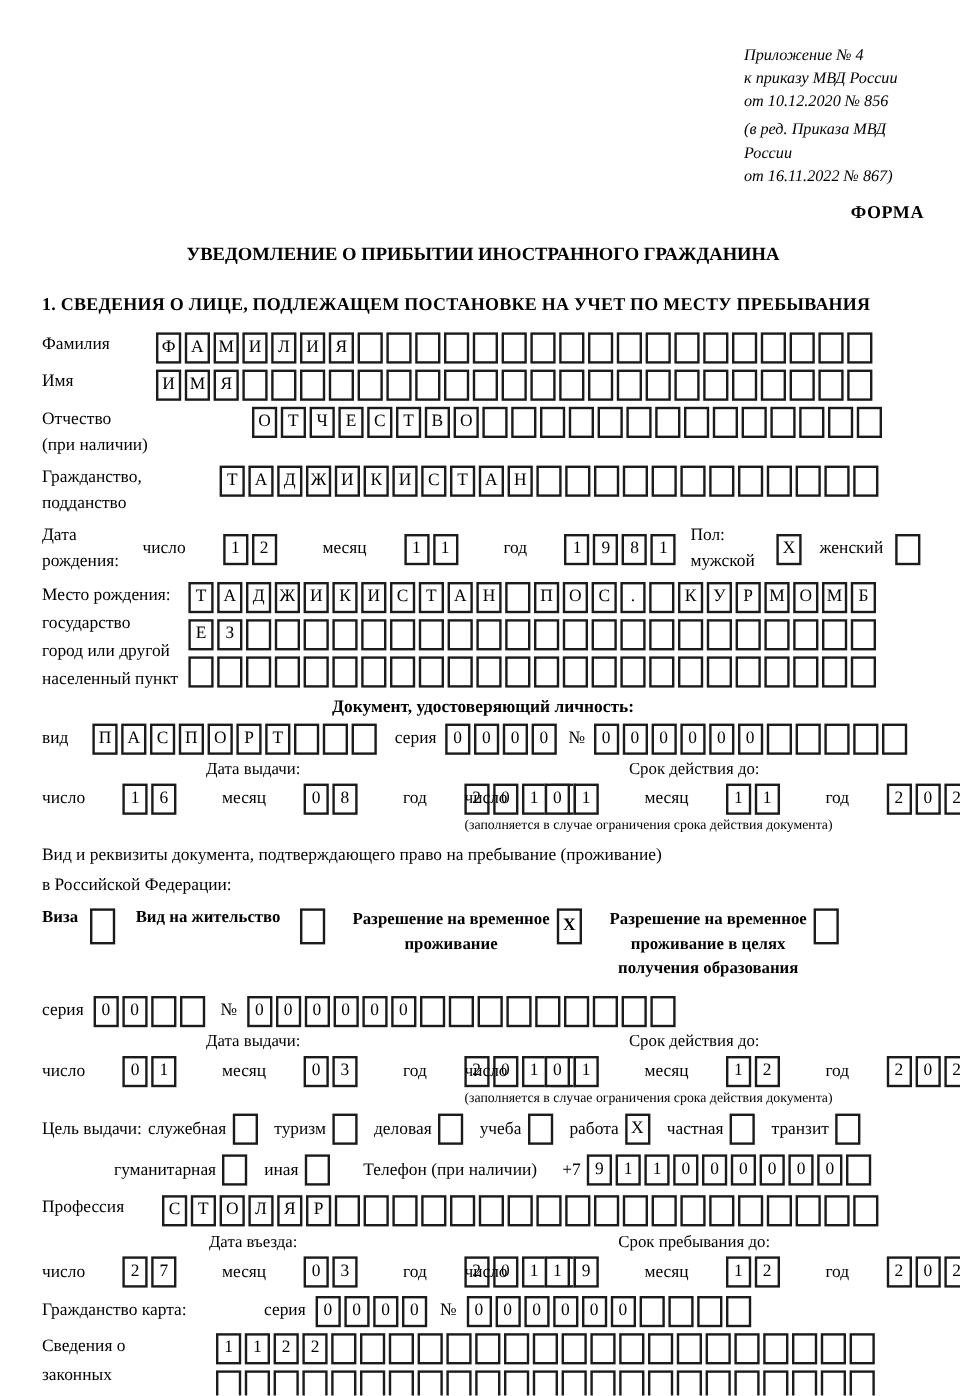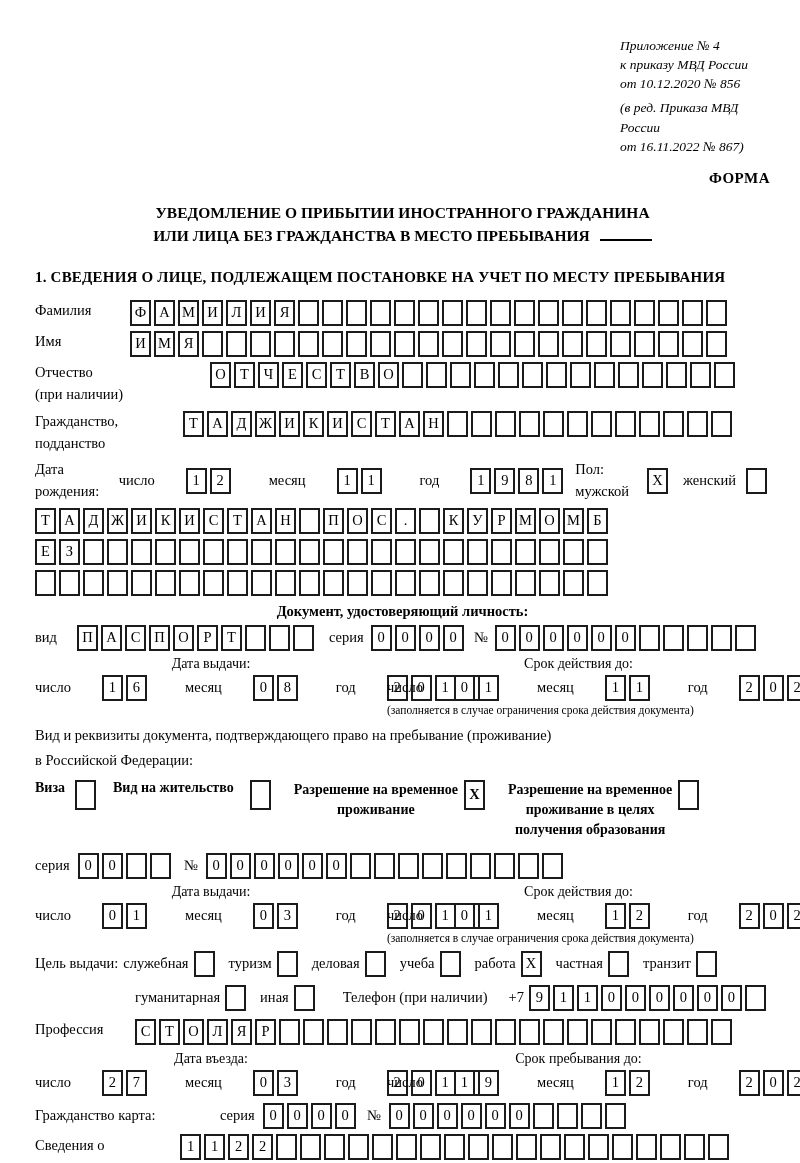--- a/index.html
+++ b/index.html
@@ -41,39 +41,38 @@
   .introline { font-size:14.5px; line-height:1.75; }
   .opts { display:flex; align-items:flex-start; margin:6px 0 12px; font-size:14px;font-weight:bold; }
   .opt { display:flex; align-items:flex-start; }
   .optlines { text-align:center; line-height:1.45; }
   .opt .cell { margin-left:6px; height:30px; line-height:25px; }
   .gap18 { margin-left:14px;justify-content:flex-end; } .gap24 { margin-left:20px; }
 
   .purpose { display:flex; align-items:center; font-size:14.5px; margin-bottom:8px; flex-wrap:nowrap; }
   .purpose .plbl { margin-right:5px; }
   .purpose .pbox { margin-right:11px; }
-  .indent { margin-left:100px; }
+  .indent { margin-left:60px; }
 
   .legal { display:flex; align-items:flex-start; margin-top:2px; }
 </style>
 </head>
 <body>
 
 <div class="hdr">
   <div>Приложение № 4</div>
   <div>к приказу МВД России</div>
   <div>от 10.12.2020 № 856</div>
   <div class="ed">(в ред. Приказа МВД России</div>
   <div>от 16.11.2022 № 867)</div>
 </div>
 <div class="forma">ФОРМА</div>
 
 <div class="title">
   <div>УВЕДОМЛЕНИЕ О ПРИБЫТИИ ИНОСТРАННОГО ГРАЖДАНИНА</div>
-  <div><span>ИЛИ ЛИЦА БЕЗ ГРАЖДАНСТВА В МЕСТО ПРЕБЫВАНИЯ</span><span class="title-blank"></span></div>
 </div>
 
 <div class="sec">1. СВЕДЕНИЯ О ЛИЦЕ, ПОДЛЕЖАЩЕМ ПОСТАНОВКЕ НА УЧЕТ ПО МЕСТУ ПРЕБЫВАНИЯ</div>
 
 <div class="frow">
   <span class="flabel w95">Фамилия</span>
   <span class="cells"><span class="cell">Ф</span><span class="cell">А</span><span class="cell">М</span><span class="cell">И</span><span class="cell">Л</span><span class="cell">И</span><span class="cell">Я</span><span class="cell"></span><span class="cell"></span><span class="cell"></span><span class="cell"></span><span class="cell"></span><span class="cell"></span><span class="cell"></span><span class="cell"></span><span class="cell"></span><span class="cell"></span><span class="cell"></span><span class="cell"></span><span class="cell"></span><span class="cell"></span><span class="cell"></span><span class="cell"></span><span class="cell"></span><span class="cell"></span></span>
 </div>
 
 <div class="frow">
@@ -107,20 +106,26 @@
     <span class="dl">год</span>
     <span class="cells"><span class="cell">1</span><span class="cell">9</span><span class="cell">8</span><span class="cell">1</span></span>
   </span>
   <span style="margin-right:6px;">Пол: мужской</span>
   <span class="cells" style="margin-right:12px;"><span class="cell">X</span></span>
   <span style="margin-right:10px;">женский</span>
   <span class="cells"><span class="cell"></span></span>
 </div>
 
 <div class="frow" style="margin-top:4px; margin-bottom:2px;">
+  <span class="lblcol w122">
+    <span>Место рождения:</span><br>
+    <span>государство</span><br>
+    <span>город или другой</span><br>
+    <span>населенный пункт</span>
+  </span>
   <span class="cellcol">
     <span class="cells"><span class="cell">Т</span><span class="cell">А</span><span class="cell">Д</span><span class="cell">Ж</span><span class="cell">И</span><span class="cell">К</span><span class="cell">И</span><span class="cell">С</span><span class="cell">Т</span><span class="cell">А</span><span class="cell">Н</span><span class="cell"></span><span class="cell">П</span><span class="cell">О</span><span class="cell">С</span><span class="cell">.</span><span class="cell"></span><span class="cell">К</span><span class="cell">У</span><span class="cell">Р</span><span class="cell">М</span><span class="cell">О</span><span class="cell">М</span><span class="cell">Б</span></span>
     <span class="cells"><span class="cell">Е</span><span class="cell">З</span><span class="cell"></span><span class="cell"></span><span class="cell"></span><span class="cell"></span><span class="cell"></span><span class="cell"></span><span class="cell"></span><span class="cell"></span><span class="cell"></span><span class="cell"></span><span class="cell"></span><span class="cell"></span><span class="cell"></span><span class="cell"></span><span class="cell"></span><span class="cell"></span><span class="cell"></span><span class="cell"></span><span class="cell"></span><span class="cell"></span><span class="cell"></span><span class="cell"></span></span>
     <span class="cells"><span class="cell"></span><span class="cell"></span><span class="cell"></span><span class="cell"></span><span class="cell"></span><span class="cell"></span><span class="cell"></span><span class="cell"></span><span class="cell"></span><span class="cell"></span><span class="cell"></span><span class="cell"></span><span class="cell"></span><span class="cell"></span><span class="cell"></span><span class="cell"></span><span class="cell"></span><span class="cell"></span><span class="cell"></span><span class="cell"></span><span class="cell"></span><span class="cell"></span><span class="cell"></span><span class="cell"></span></span>
   </span>
 </div>
 
 <div style="text-align:center; font-weight:bold; font-size:14.5px; margin-bottom:5px;">Документ, удостоверяющий личность:</div>
 
 <div class="frow" style="align-items:center;">

